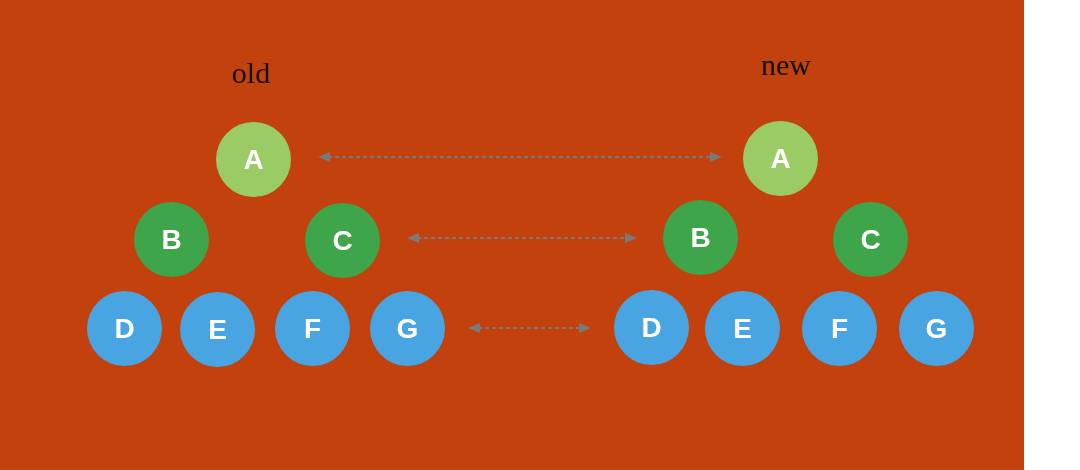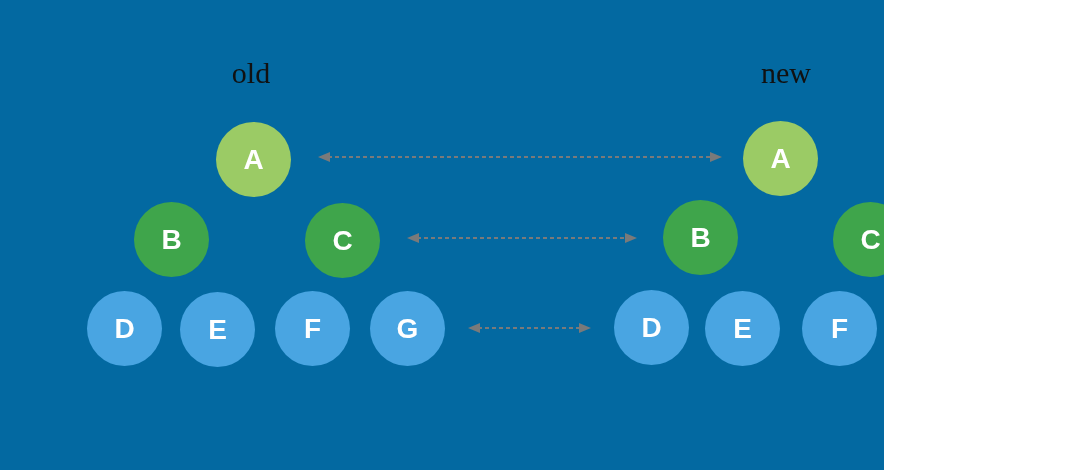--- a/index.html
+++ b/index.html
@@ -3,36 +3,36 @@
 <meta charset="utf-8">
 <style>
   html, body {
     margin: 0;
     padding: 0;
     background: #ffffff;
     font-family: "Liberation Sans", sans-serif;
   }
   .canvas {
     position: relative;
-    width: 884px;
+    width: 1024px;
     height: 470px;
-    background: #0369a1;
+    background: #c2410c;
     overflow: hidden;
   }
   .tree-title {
     position: absolute;
     width: 90px;
     text-align: center;
     font-family: "Liberation Serif", serif;
     font-size: 30px;
     line-height: 30px;
     color: var(--title, #111);
   }
   .tree-title.old { left: 206px; top: 58px; }
-  .tree-title.new { left: 741px; top: 58px; }
+  .tree-title.new { left: 741px; top: 50px; }
   .node {
     position: absolute;
     width: 75px;
     height: 75px;
     border-radius: 50%;
     display: flex;
     align-items: center;
     justify-content: center;
     color: #ffffff;
     font-weight: bold;

